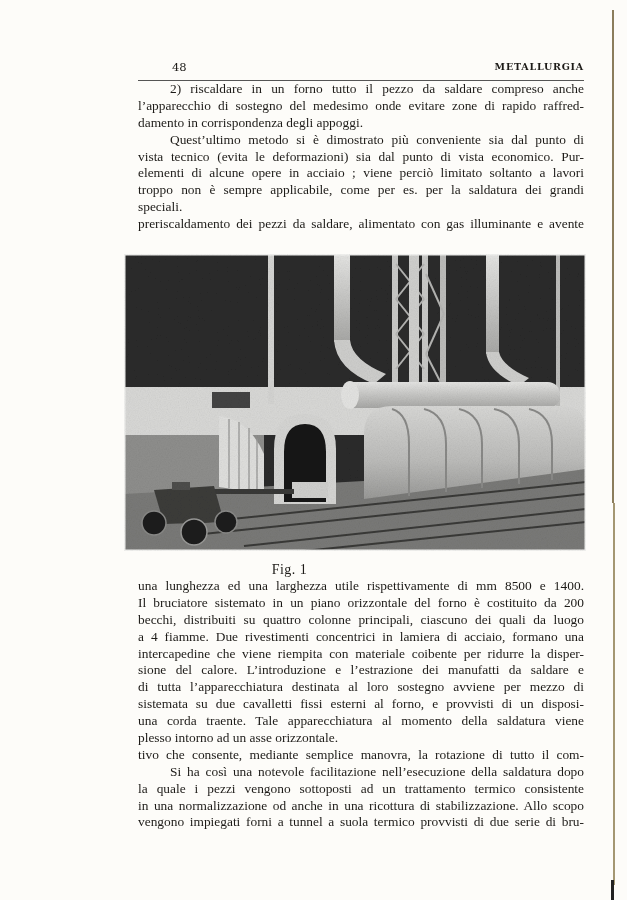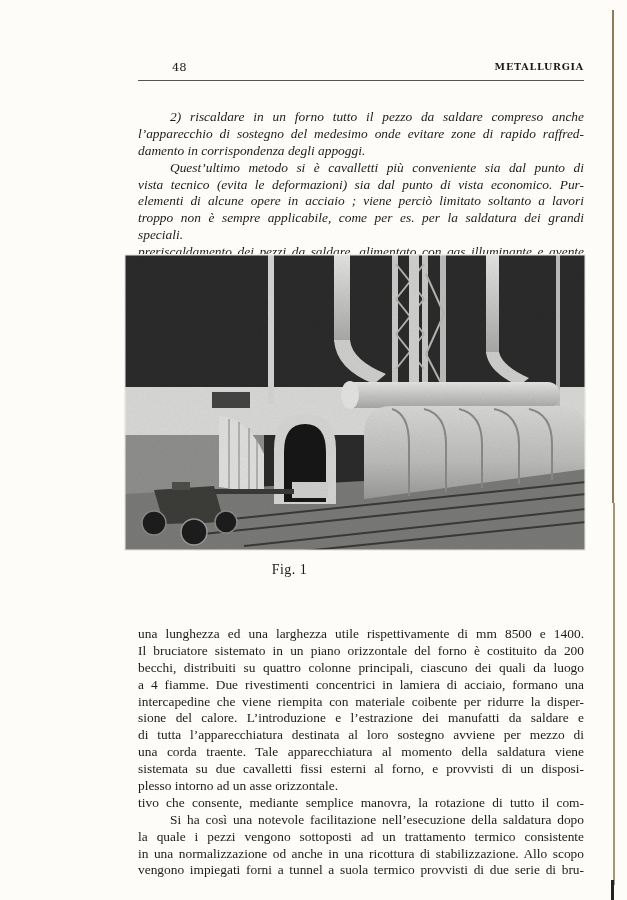--- a/index.html
+++ b/index.html
@@ -59,25 +59,25 @@
 
 <div class="page-edge"></div>
 <div class="page-edge2"></div>
 <div class="page-mark"></div>
 
 <div class="header">
   <span class="page-number">48</span>
   <div class="running-title">METALLURGIA</div>
 </div>
 
-<div class="text-block" style="top:109px;font-style:italic;">
+<div class="text-block" style="top:81px;">
   <span class="line ind">2) riscaldare in un forno tutto il pezzo da saldare compreso anche</span>
   <span class="line">l’apparecchio di sostegno del medesimo onde evitare zone di rapido raffred-</span>
   <span class="line last">damento in corrispondenza degli appoggi.</span>
-  <span class="line ind">Quest’ultimo metodo si è cavalletti più conveniente sia dal punto di</span>
+  <span class="line ind">Quest’ultimo metodo si è dimostrato più conveniente sia dal punto di</span>
   <span class="line">vista tecnico (evita le deformazioni) sia dal punto di vista economico. Pur-</span>
   <span class="line">elementi di alcune opere in acciaio ; viene perciò limitato soltanto a lavori</span>
   <span class="line">troppo non è sempre applicabile, come per es. per la saldatura dei grandi</span>
   <span class="line last">speciali.</span>
   <span class="line">preriscaldamento dei pezzi da saldare, alimentato con gas illuminante e avente</span>
 </div>
 
 <div class="figure">
   <svg width="462" height="297" viewBox="0 0 462 297">
     <defs>
@@ -179,29 +179,29 @@
         <circle cx="102" cy="268" r="11" fill="#1c1c1c" stroke="#8a8a88" stroke-width="1.5"></circle>
       </g>
 
       <rect x="0.5" y="0.5" width="461" height="296" fill="none" stroke="#f3f3f1" stroke-width="2"></rect>
     </g>
   </svg>
 </div>
 
 <div class="fig-caption">Fig. 1</div>
 
-<div class="text-block" style="top:578px;margin-top:48px;">
+<div class="text-block" style="top:578px;">
   <span class="line">una lunghezza ed una larghezza utile rispettivamente di mm 8500 e 1400.</span>
   <span class="line">Il bruciatore sistemato in un piano orizzontale del forno è costituito da 200</span>
   <span class="line">becchi, distribuiti su quattro colonne principali, ciascuno dei quali da luogo</span>
   <span class="line">a 4 fiamme. Due rivestimenti concentrici in lamiera di acciaio, formano una</span>
   <span class="line">intercapedine che viene riempita con materiale coibente per ridurre la disper-</span>
   <span class="line">sione del calore. L’introduzione e l’estrazione dei manufatti da saldare e</span>
   <span class="line">di tutta l’apparecchiatura destinata al loro sostegno avviene per mezzo di</span>
+  <span class="line">sistemata su due cavalletti fissi esterni al forno, e provvisti di un disposi-</span>
   <span class="line">una corda traente. Tale apparecchiatura al momento della saldatura viene</span>
-  <span class="line">sistemata su due cavalletti fissi esterni al forno, e provvisti di un disposi-</span>
   <span class="line last">plesso intorno ad un asse orizzontale.</span>
   <span class="line">tivo che consente, mediante semplice manovra, la rotazione di tutto il com-</span>
   <span class="line ind">Si ha così una notevole facilitazione nell’esecuzione della saldatura dopo</span>
   <span class="line">la quale i pezzi vengono sottoposti ad un trattamento termico consistente</span>
   <span class="line">in una normalizzazione od anche in una ricottura di stabilizzazione. Allo scopo</span>
   <span class="line">vengono impiegati forni a tunnel a suola termico provvisti di due serie di bru-</span>
 </div>
 
 </body></html>

